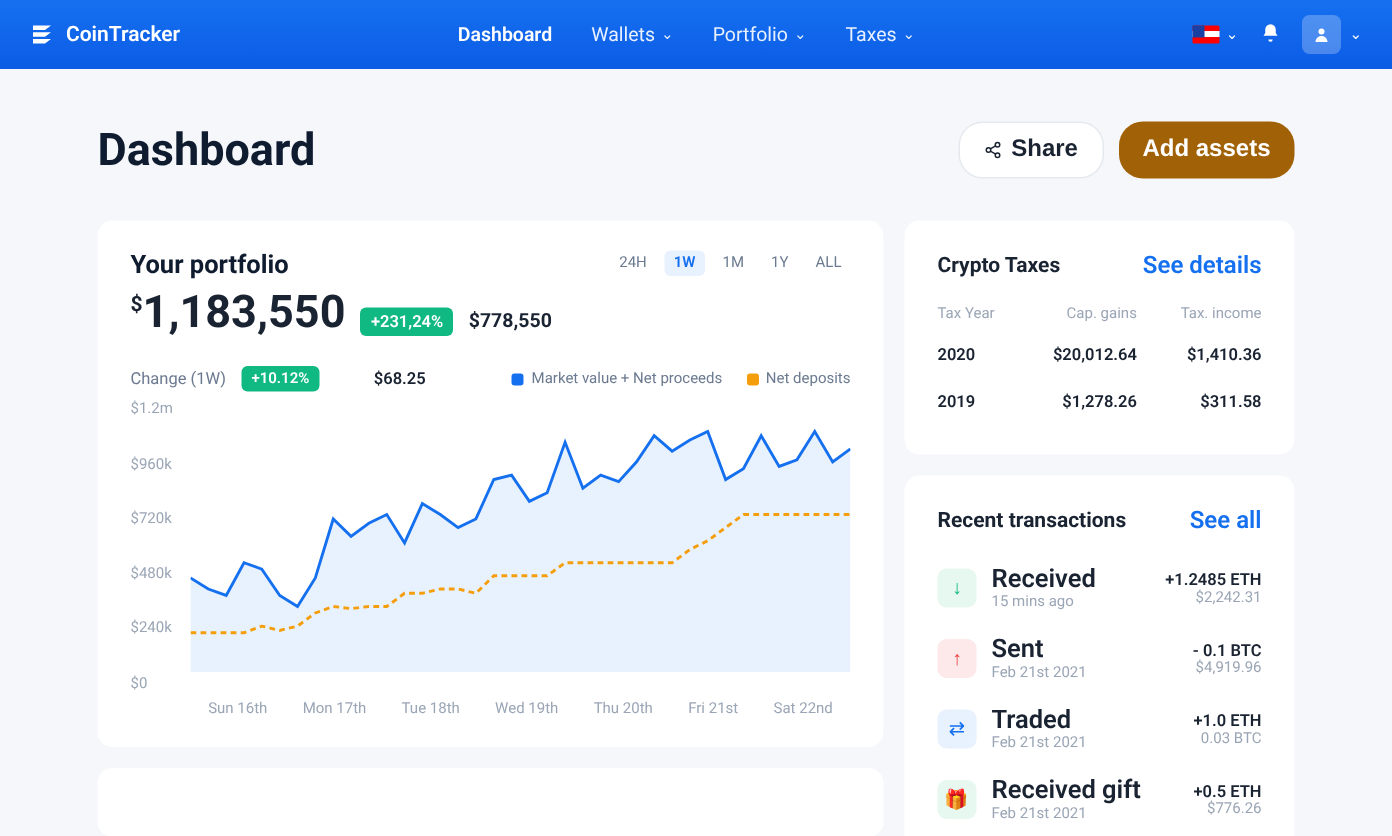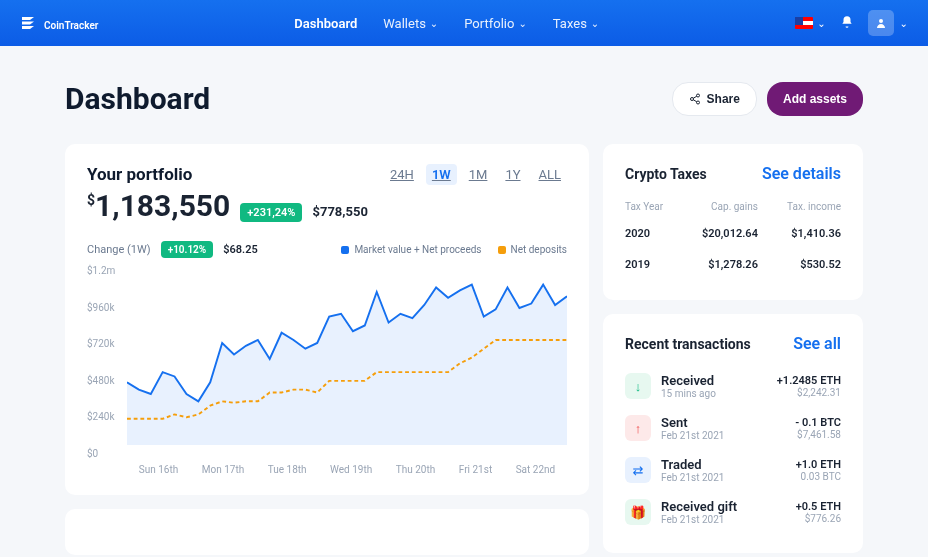--- a/index.html
+++ b/index.html
@@ -1,47 +1,47 @@
 <!DOCTYPE html>
 <html><head>
 <meta charset="utf-8">
 <style>
 * { box-sizing: border-box; margin: 0; padding: 0; }
 body { font-family: -apple-system, BlinkMacSystemFont, 'Segoe UI', Roboto, sans-serif; background: #f5f7fa; color: #1a2332; width: 928px; }
 .topbar { background: linear-gradient(180deg, #1570ef 0%, #0c5ce6 100%); height: 46px; display: flex; align-items: center; padding: 0 20px; justify-content: space-between; }
-.topbar-left { display: flex; align-items: flex-end; gap: 8px; color: #fff; font-weight: 600; font-size: 10px; }
+.topbar-left { display: flex; align-items: flex-start; gap: 8px; color: #fff; font-weight: 600; font-size: 14px; }
 .logo-icon svg { display: block; }
 .topbar-center { display: flex; gap: 26px; }
 .topbar-center a { color: #fff; font-size: 13px; text-decoration: none; display: flex; align-items: center; gap: 4px; opacity: 0.9; }
 .topbar-center a.active { opacity: 1; font-weight: 600; }
 .topbar-right { display: flex; align-items: center; gap: 14px; color: #fff; }
 .flag { width: 18px; height: 12px; background: linear-gradient(180deg, red 0%, red 33%, white 33%, white 66%, red 66%); border-radius: 1px; position: relative; }
 .flag::before { content: ''; position: absolute; left: 0; top: 0; width: 8px; height: 8px; background: #1a3fa3; }
 .bell { position: relative; }
 .user-btn { width: 26px; height: 26px; background: rgba(255,255,255,0.25); border-radius: 5px; display: flex; align-items: center; justify-content: center; }
 .chev { font-size: 10px; }
 .container { padding: 35px 65px 10px; }
 .header-row { display: flex; justify-content: space-between; align-items: center; margin-bottom: 28px; }
 .page-title { font-size: 30px; font-weight: 700; color: #0f1b2e; }
 .header-actions { display: flex; gap: 10px; }
-.btn { border-radius: 16px; padding: 9px 16px; font-size: 12px; font-weight: 600; border: none; cursor: pointer; display: inline-flex; align-items: center; gap: 6px; }
+.btn { border-radius: 16px; padding: 9px 16px; font-size: 16px; font-weight: 600; border: none; cursor: pointer; display: inline-flex; align-items: center; gap: 6px; }
 .btn-white { background: #fff; color: #1a2332; border: 1px solid #e5e9ef; }
-.btn-blue { background: #701a75; color: #fff; }
+.btn-blue { background: #a16207; color: #fff; }
 .layout { display: flex; gap: 14px; }
 .col-left { flex: 1; display: flex; flex-direction: column; gap: 14px; }
 .col-right { width: 260px; display: flex; flex-direction: column; gap: 14px; }
 .card { background: #fff; border-radius: 10px; padding: 20px 22px; }
 .portfolio-top { display: flex; justify-content: space-between; align-items: flex-start; }
 .portfolio-title { font-size: 17px; font-weight: 700; color: #0f1b2e; margin-bottom: 4px; }
 .amount-row { display: flex; align-items: baseline; gap: 10px; }
 .big-amount { font-size: 30px; font-weight: 700; }
 .big-amount .cur { font-size: 14px; vertical-align: super; }
 .pill-green { background: #10b981; color: #fff; font-size: 11px; font-weight: 600; padding: 3px 7px; border-radius: 4px; }
 .sub-amount { font-size: 13px; font-weight: 700; color: #1a2332; }
-.range-sel { display: flex; gap: 6px; font-size: 13px; color: #6b7a90; text-decoration: underline; }
+.range-sel { display: flex; gap: 6px; font-size: 10px; color: #6b7a90; }
 .range-sel span { padding: 3px 6px; border-radius: 4px; cursor: pointer; }
 .range-sel span.active { background: #e8f1fe; color: #1570ef; font-weight: 600; }
 .change-row { display: flex; align-items: center; gap: 10px; margin-top: 18px; font-size: 11px; color: #6b7a90; justify-content: space-between; }
 .change-left { display: flex; align-items: center; gap: 10px; text-align: right; }
 .legend { display: flex; gap: 16px; font-size: 10px; }
 .leg { display: flex; align-items: center; gap: 5px; }
 .dot { width: 8px; height: 8px; border-radius: 2px; }
 .chart-wrap { position: relative; height: 205px; margin-top: 12px; }
 .y-tick { position: absolute; left: 0; font-size: 10px; color: #9aa5b5; transform: translateY(-50%); }
 .plot { position: absolute; left: 40px; right: 0; top: 0; bottom: 22px; }
@@ -55,21 +55,21 @@
 .tax-row.muted { color: #9aa5b5; font-weight: 500; }
 .tc { flex: 1; text-align: right; }
 .tc:first-child { text-align: left; flex: 0.6; }
 .tx-item { display: flex; align-items: center; gap: 10px; padding: 8px 0; }
 .tx-icon { width: 26px; height: 26px; border-radius: 6px; display: flex; align-items: center; justify-content: center; font-size: 13px; }
 .tx-icon.green { background: #e7f8f0; color: #10b981; }
 .tx-icon.red { background: #fde9e9; color: #ef4444; }
 .tx-icon.blue { background: #e8f1fe; color: #1570ef; }
 .tx-icon.gift { background: #e7f8f0; color: #10b981; }
 .tx-mid { flex: 1; }
-.tx-type { font-size: 13px; font-weight: 600; }
+.tx-type { font-size: 17px; font-weight: 600; }
 .tx-time { font-size: 10px; color: #9aa5b5; }
 .tx-right { text-align: right; }
 .tx-amt { font-size: 11px; font-weight: 600; }
 .tx-usd { font-size: 10px; color: #9aa5b5; }
 .assets-head { display: flex; font-size: 10px; color: #9aa5b5; padding-top: 6px; gap: 4px; }
 .info-icon { font-size: 9px; color: #cbd3de; border: 1px solid #cbd3de; border-radius: 50%; width: 10px; height: 10px; display: inline-flex; align-items: center; justify-content: center; }
 </style>
 </head>
 <body>
 
@@ -158,21 +158,21 @@
               <span class="active">1W</span>
               <span>1M</span>
               <span>1Y</span>
               <span>ALL</span>
             </div>
         </div>
         <div class="change-row">
           <div class="change-left">
             <span>Change (1W)</span>
             <span class="pill-green" style="font-size:10px;">+10.12%</span>
-            <span style="color:#1a2332;font-weight:600;">$68.25</span>
+            <span style="color:#1a2332;font-weight:600;margin-left:26px;">$68.25</span>
           </div>
           <div class="legend">
             <span class="leg">
                 <span class="dot" style="background:#1570ef;"></span>
                 <span>Market value + Net proceeds</span>
               </span>
             <span class="leg">
                 <span class="dot" style="background:#f59e0b;"></span>
                 <span>Net deposits</span>
               </span>
@@ -228,21 +228,21 @@
           </div>
           <div id="tax-rows">
               <div class="tax-row">
                 <span class="tc">2020</span>
                 <span class="tc">$20,012.64</span>
                 <span class="tc">$1,410.36</span>
               </div>
               <div class="tax-row">
                 <span class="tc">2019</span>
                 <span class="tc">$1,278.26</span>
-                <span class="tc">$530.52</span>
+                <span class="tc">$311.58</span>
               </div>
             </div>
         </div>
       </div>
 
       <div class="card">
         <div class="card-head">
           <span class="card-title">Recent transactions</span>
           <a class="link">See all</a>
         </div>
@@ -259,21 +259,21 @@
               </div>
             </div>
             <div class="tx-item">
               <div class="tx-icon red">↑</div>
     <div class="tx-mid">
                 <div class="tx-type">Sent</div>
                 <div class="tx-time">Feb 21st 2021</div>
               </div>
     <div class="tx-right">
                 <div class="tx-amt">- 0.1 BTC</div>
-                <div class="tx-usd">$7,461.58</div>
+                <div class="tx-usd">$4,919.96</div>
               </div>
             </div>
             <div class="tx-item">
               <div class="tx-icon blue">⇄</div>
     <div class="tx-mid">
                 <div class="tx-type">Traded</div>
                 <div class="tx-time">Feb 21st 2021</div>
               </div>
     <div class="tx-right">
                 <div class="tx-amt">+1.0 ETH</div>

